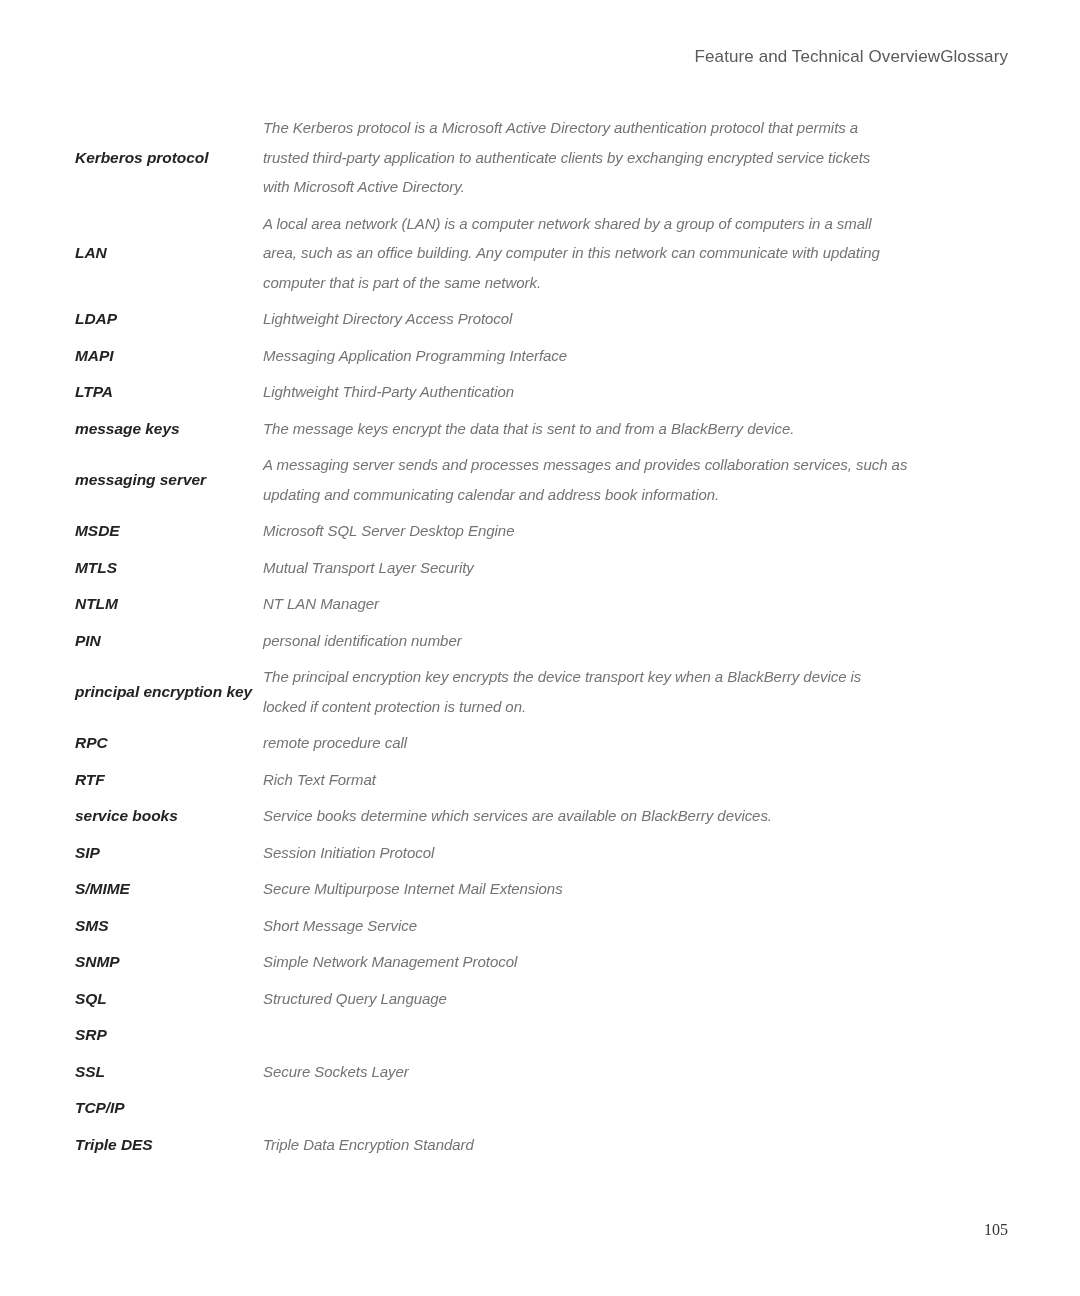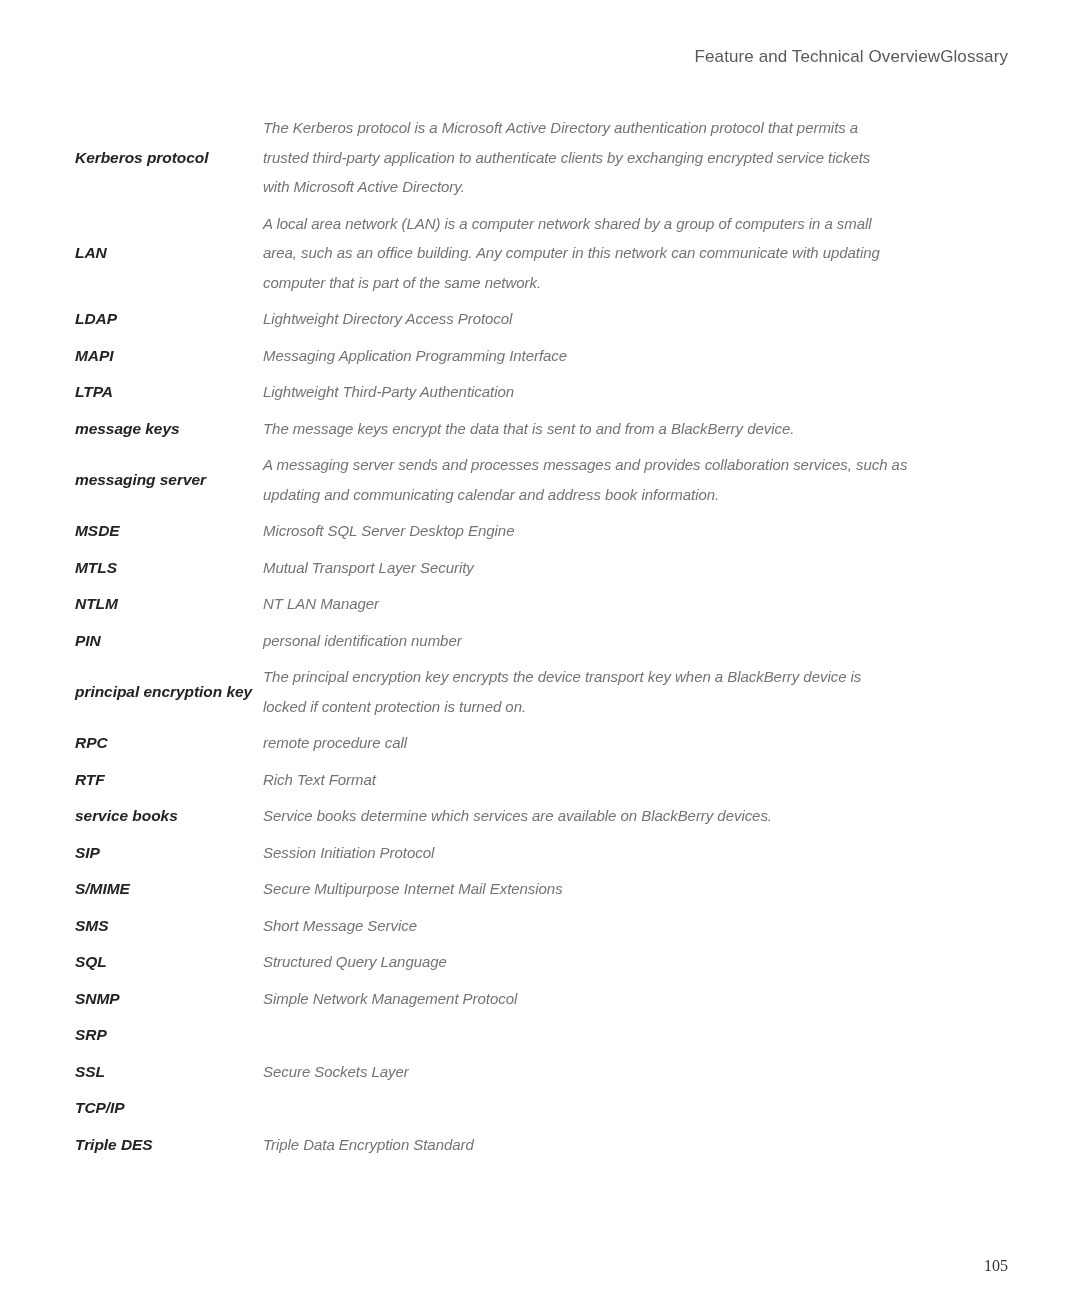--- a/index.html
+++ b/index.html
@@ -79,21 +79,20 @@
   
   .page-number {
     position: absolute;
     top: 1221px;
     left: 0;
     right: 72px;
     text-align: right;
     font-size: 16px;
     color: #333333;
     font-family: "Liberation Serif", serif;
-    margin-top: 36px;
   }
 </style>
 </head>
 <body>
 
 <div class="page">
 
   <div class="running-header">
     <span class="left-title">Feature and Technical Overview</span>
     <span class="right-title">Glossary</span>
@@ -208,32 +207,32 @@
           <span class="line">Secure Multipurpose Internet Mail Extensions</span>
         </div>
       </div>
       <div class="entry">
         <div class="entry-term">SMS</div>
         <div class="entry-def">
           <span class="line">Short Message Service</span>
         </div>
       </div>
       <div class="entry">
+        <div class="entry-term">SNMP</div>
+        <div class="entry-def">
+          <span class="line">Simple Network Management Protocol</span>
+        </div>
+      </div>
+      <div class="entry">
         <div class="entry-term">SQL</div>
         <div class="entry-def">
           <span class="line">Structured Query Language</span>
         </div>
       </div>
       <div class="entry">
-        <div class="entry-term">SNMP</div>
-        <div class="entry-def">
-          <span class="line">Simple Network Management Protocol</span>
-        </div>
-      </div>
-      <div class="entry">
         <div class="entry-term">SRP</div>
       </div>
       <div class="entry">
         <div class="entry-term">SSL</div>
         <div class="entry-def">
           <span class="line">Secure Sockets Layer</span>
         </div>
       </div>
       <div class="entry">
         <div class="entry-term">TCP/IP</div>

